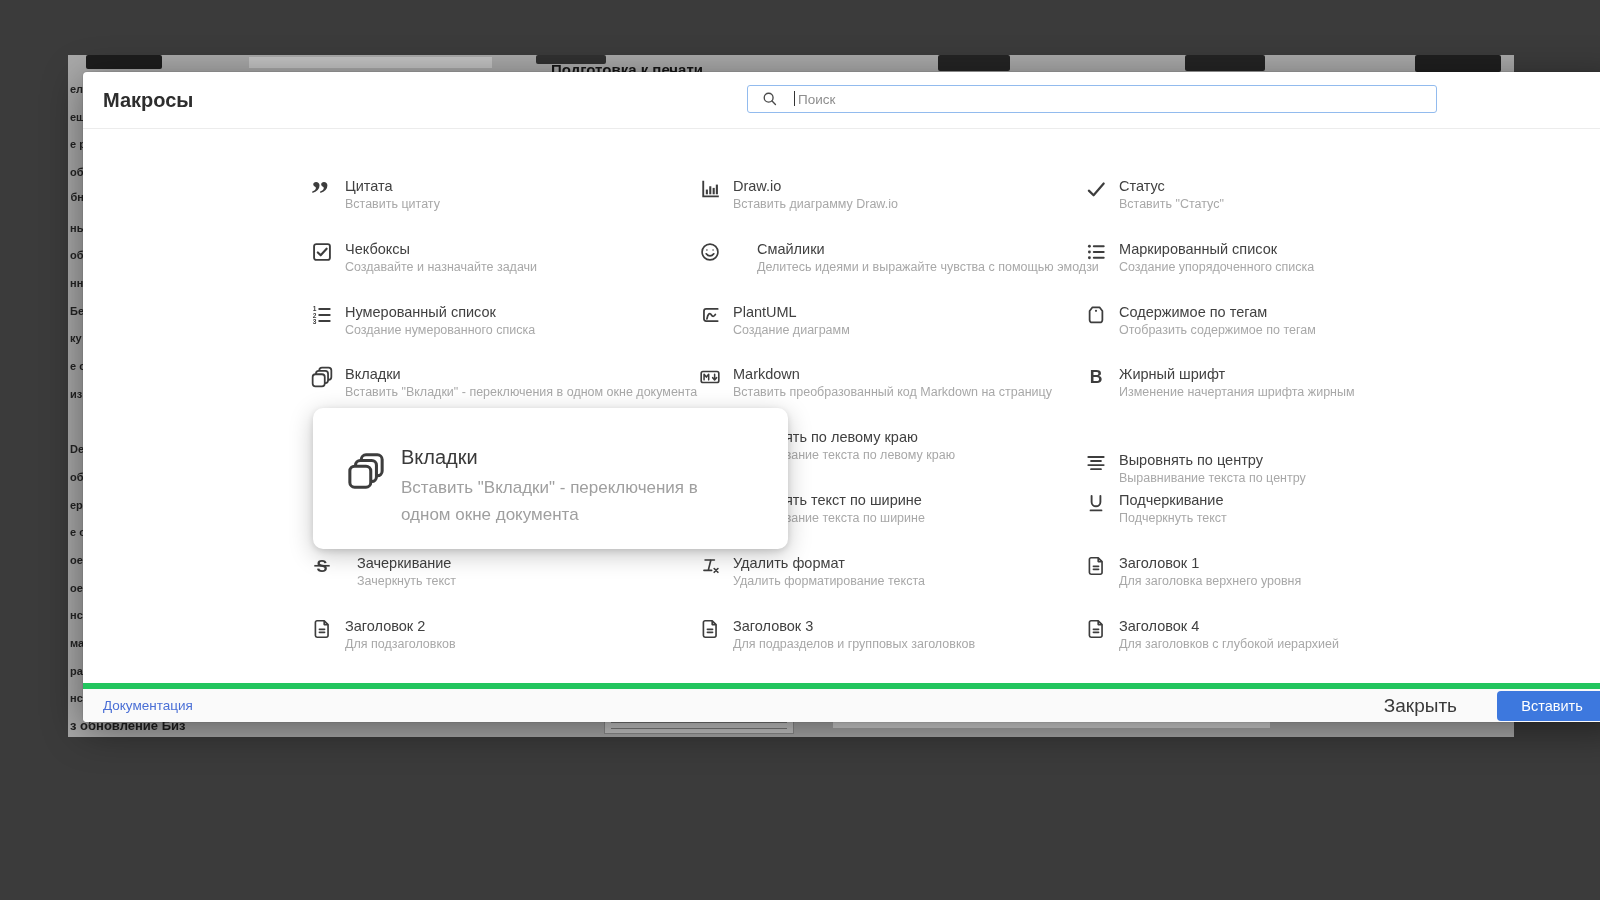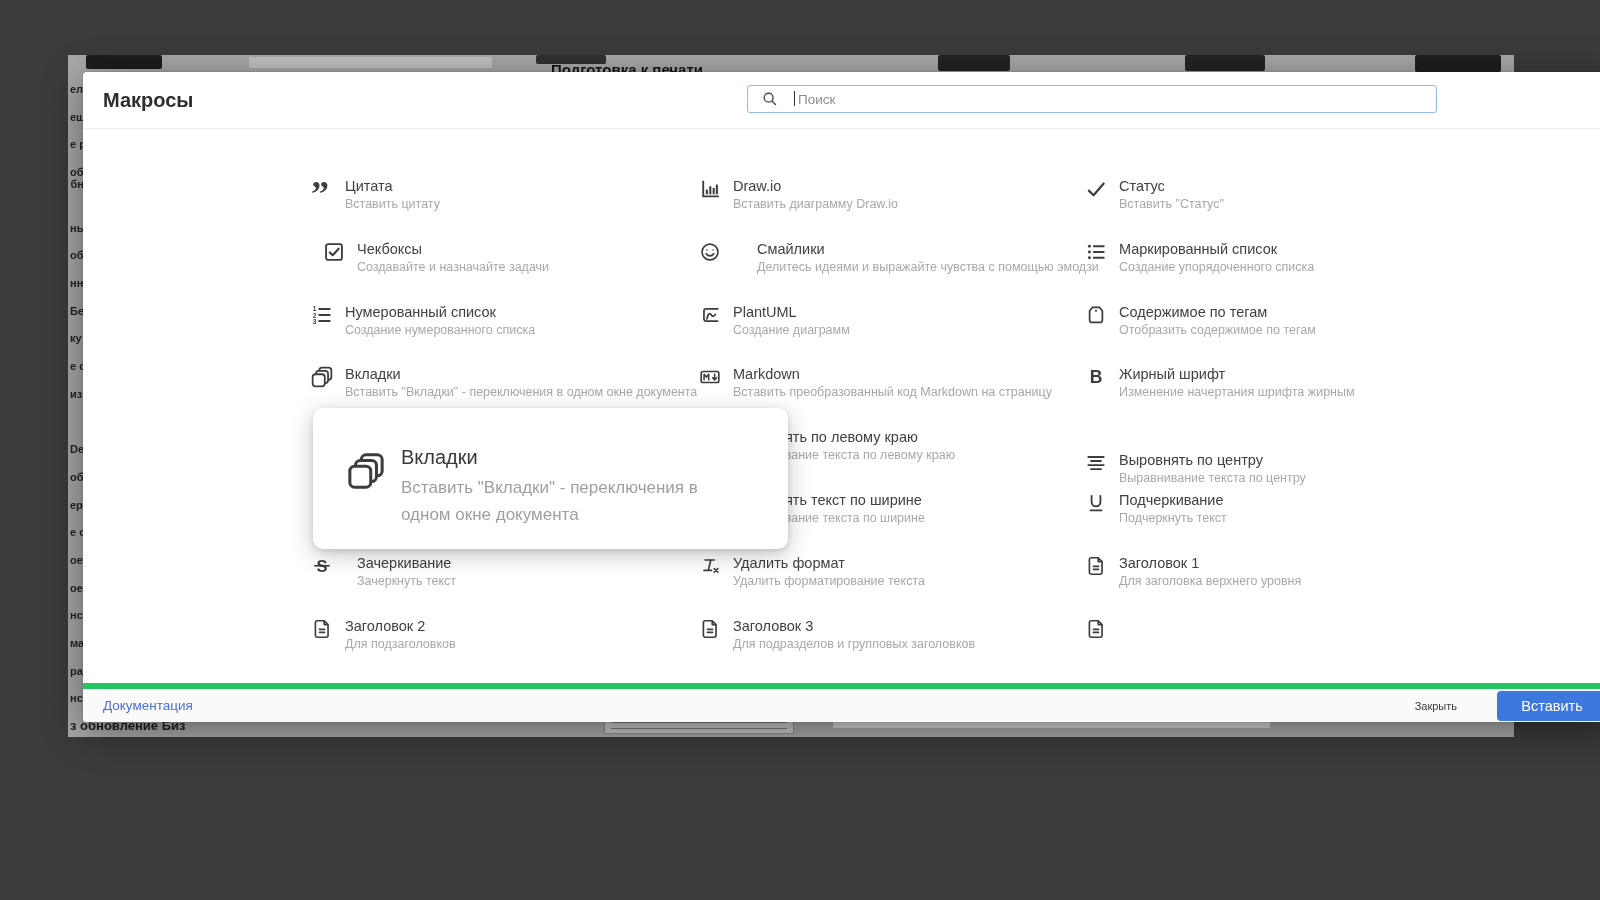--- a/index.html
+++ b/index.html
@@ -53,40 +53,40 @@
   .scrollbar{position:absolute;right:0;top:1px;bottom:0;width:17px;background:#f1f1f1;z-index:3}
   .sb-up,.sb-down{position:absolute;left:3px;width:11px;height:8px}
   .sb-up{top:8px}.sb-down{bottom:8px}
   .sb-up svg,.sb-down svg{width:100%;height:100%;display:block}
   .sb-thumb{position:absolute;left:2px;width:13px;top:240px;height:200px;background:#c2c2c2;border-radius:2px;cursor:pointer}
 
   .m-footer{position:absolute;left:0;bottom:0;right:0;height:39px;background:#fafafa;border-top:6px solid #22c55e;
             display:flex;align-items:center;padding:0 18px 0 20px;box-sizing:border-box;border-radius:0 0 4px 4px}
   .doc-link{font-size:13.5px;color:#4a6fd6;cursor:pointer;text-decoration:none}
   .f-spacer{flex:1}
-  .btn-close{background:none;border:none;font-size:11px;color:#3a3a3a;margin-right:34px;cursor:pointer;font-family:inherit}
+  .btn-close{background:none;border:none;font-size:19px;color:#3a3a3a;margin-right:34px;cursor:pointer;font-family:inherit}
   .btn-insert{width:110px;height:30px;background:#3d78de;border:none;border-radius:4px;color:#fff;font-size:14.5px;cursor:pointer;font-family:inherit}
 </style>
 </head>
 <body>
 
 <div class="dimmed-page">
   <div class="bgb b1"></div>
   <div class="strip-top"></div>
   <div class="bgb b2"></div>
   <div class="bg-heading">Подготовка к печати</div>
   <div class="bgb b3"></div>
   <div class="bgb b4"></div>
   <div class="bgb b5"></div>
   <div id="left-fragments">
       <span class="frag" style="top: 28px;">ели</span>
       <span class="frag" style="top: 55.7px;">ещ</span>
       <span class="frag" style="top: 83.4px;">е р</span>
       <span class="frag" style="top: 111.1px;">об</span>
-      <span class="frag" style="top: 123px; text-align: right;">бн</span>
+      <span class="frag" style="top: 136px; text-align: right;">бн</span>
       <span class="frag" style="top: 166.5px;">ны</span>
       <span class="frag" style="top: 194.2px;">обь</span>
       <span class="frag" style="top: 221.9px;">нн</span>
       <span class="frag" style="top: 249.6px;">Бе</span>
       <span class="frag" style="top: 277.3px;">ку</span>
       <span class="frag" style="top: 305px;">е с</span>
       <span class="frag" style="top: 332.7px;">из</span>
       <span class="frag" style="top: 360.4px; padding-left: 42px;">но</span>
       <span class="frag" style="top: 388.1px;">De</span>
       <span class="frag" style="top: 415.8px;">об</span>
@@ -129,21 +129,21 @@
           <span class="mi-icon">
             <svg viewBox="0 0 22 22">
               <text x="0" y="28" font-size="36" font-weight="bold" fill="#3d3d3d" font-family="serif">”</text>
             </svg>
           </span>
           <div class="mi-text">
             <div class="mi-title">Цитата</div>
             <div class="mi-desc">Вставить цитату</div>
           </div>
         </div>
-        <div class="macro-item" style="left: 240px; top: 110.8px;">
+        <div class="macro-item" style="left: 228px; top: 110.8px;">
           <span class="mi-icon">
             <svg viewBox="0 0 20 20" fill="none" stroke="#3d3d3d">
               <rect x="2.8" y="2.8" width="14.4" height="14.4" rx="2" stroke-width="1.7"></rect>
               <path d="M6.2,10.4 l2.6,2.6 5.4,-6" stroke-width="1.9" stroke-linecap="round" stroke-linejoin="round"></path>
             </svg>
           </span>
           <div class="mi-text">
             <div class="mi-title">Чекбоксы</div>
             <div class="mi-desc">Создавайте и назначайте задачи</div>
           </div>
@@ -407,20 +407,24 @@
           </div>
         </div>
         <div class="macro-item" style="left: 1002px; top: 487.6px;">
           <span class="mi-icon">
             <svg viewBox="0 0 20 20" fill="none" stroke="#3d3d3d" stroke-width="1.5" stroke-linejoin="round">
               <path d="M5.5,2.5 h6.5 l3.5,3.5 v10 a1.5,1.5 0 0 1 -1.5,1.5 h-8.5 a1.5,1.5 0 0 1 -1.5,-1.5 v-12 a1.5,1.5 0 0 1 1.5,-1.5 z"></path>
               <path d="M12,2.5 v3.5 h3.5"></path>
               <path d="M7.6,10.3 h4.8 M7.6,13 h4.8" stroke-linecap="round"></path>
             </svg>
           </span>
+          <div class="mi-text">
+            <div class="mi-title">Заголовок 4</div>
+            <div class="mi-desc">Для заголовков с глубокой иерархией</div>
+          </div>
         </div>
       </div>
 
     <div class="tooltip">
       <span class="tt-icon">
           <svg viewBox="0 0 20 20" fill="#fff" stroke="#3d3d3d" stroke-width="1.6">
             <rect x="7.5" y="1.5" width="11" height="11" rx="2.5"></rect>
             <rect x="4.5" y="4.5" width="11" height="11" rx="2.5"></rect>
             <rect x="1.5" y="7.5" width="11" height="11" rx="2.5"></rect>
           </svg>

